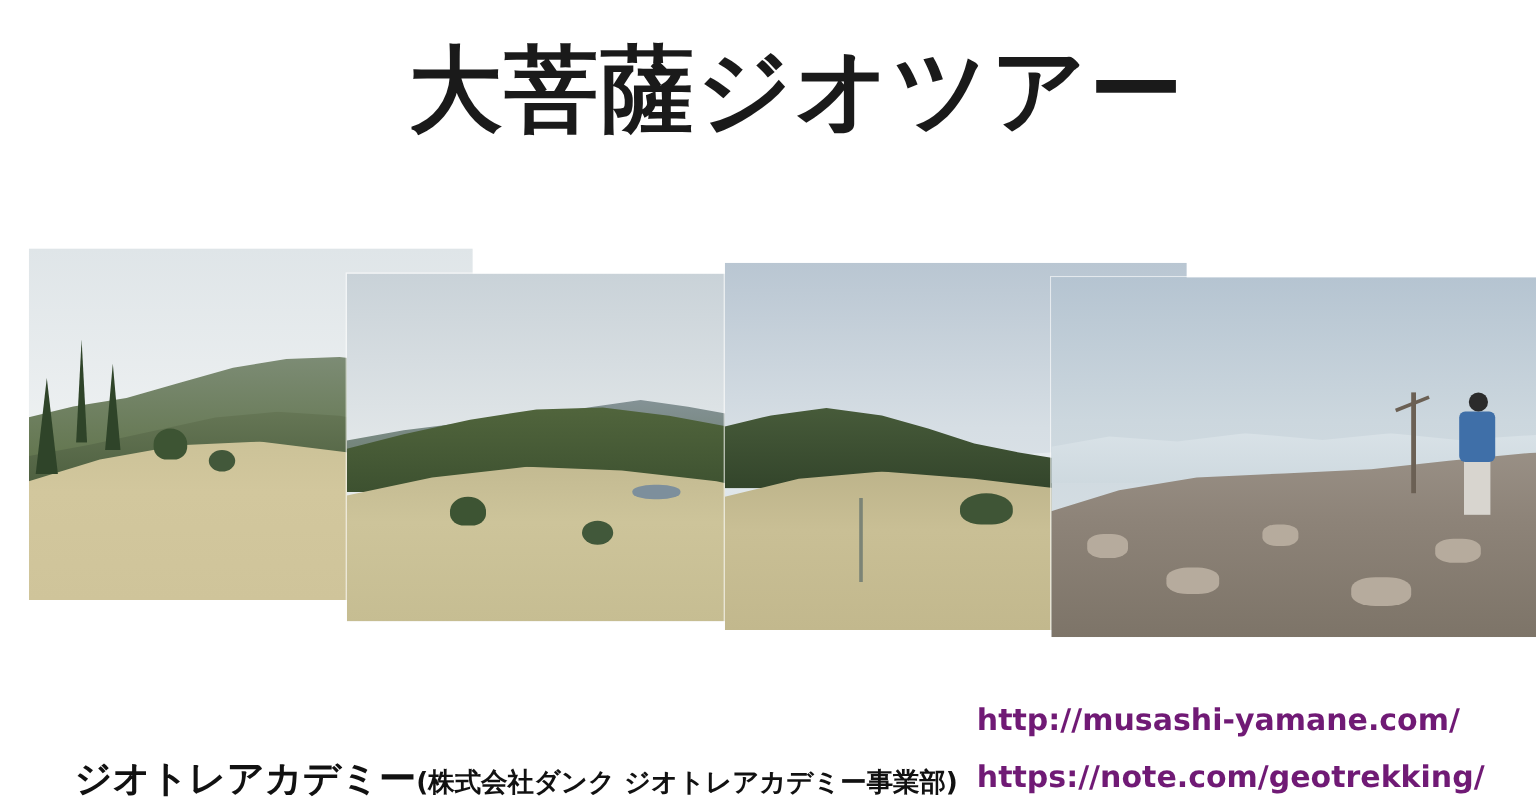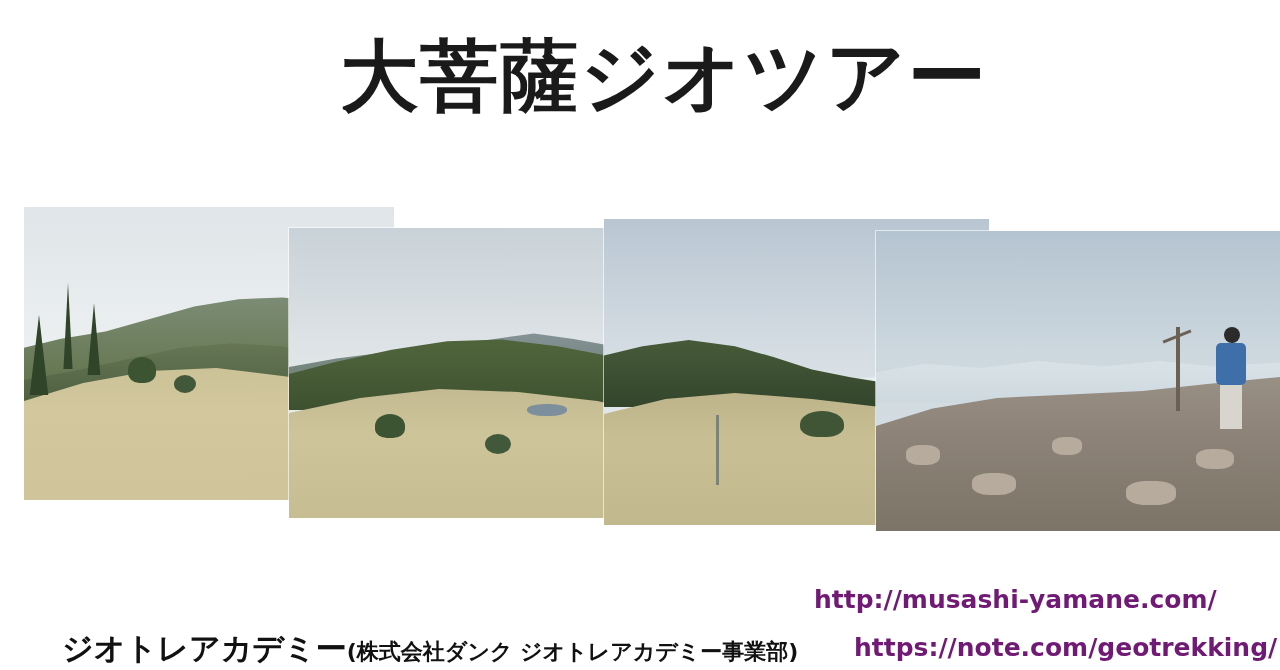--- a/index.html
+++ b/index.html
@@ -151,21 +151,21 @@
   .link {
     position: absolute;
     font-family: "DejaVu Sans", sans-serif;
     font-size: 25px;
     font-weight: 700;
     color: #701a75;
     text-decoration: none;
     white-space: nowrap;
   }
   #link-1 { left: 814px; top: 585px; }
-  #link-2 { left: 814px; top: 633px; margin-left: 40px; }
+  #link-2 { left: 814px; top: 633px; }
 </style>
 </head>
 <body>
 
 <div id="slide">
 
   <div id="title">大菩薩ジオツアー</div>
 
   <div id="photo-strip">
 

